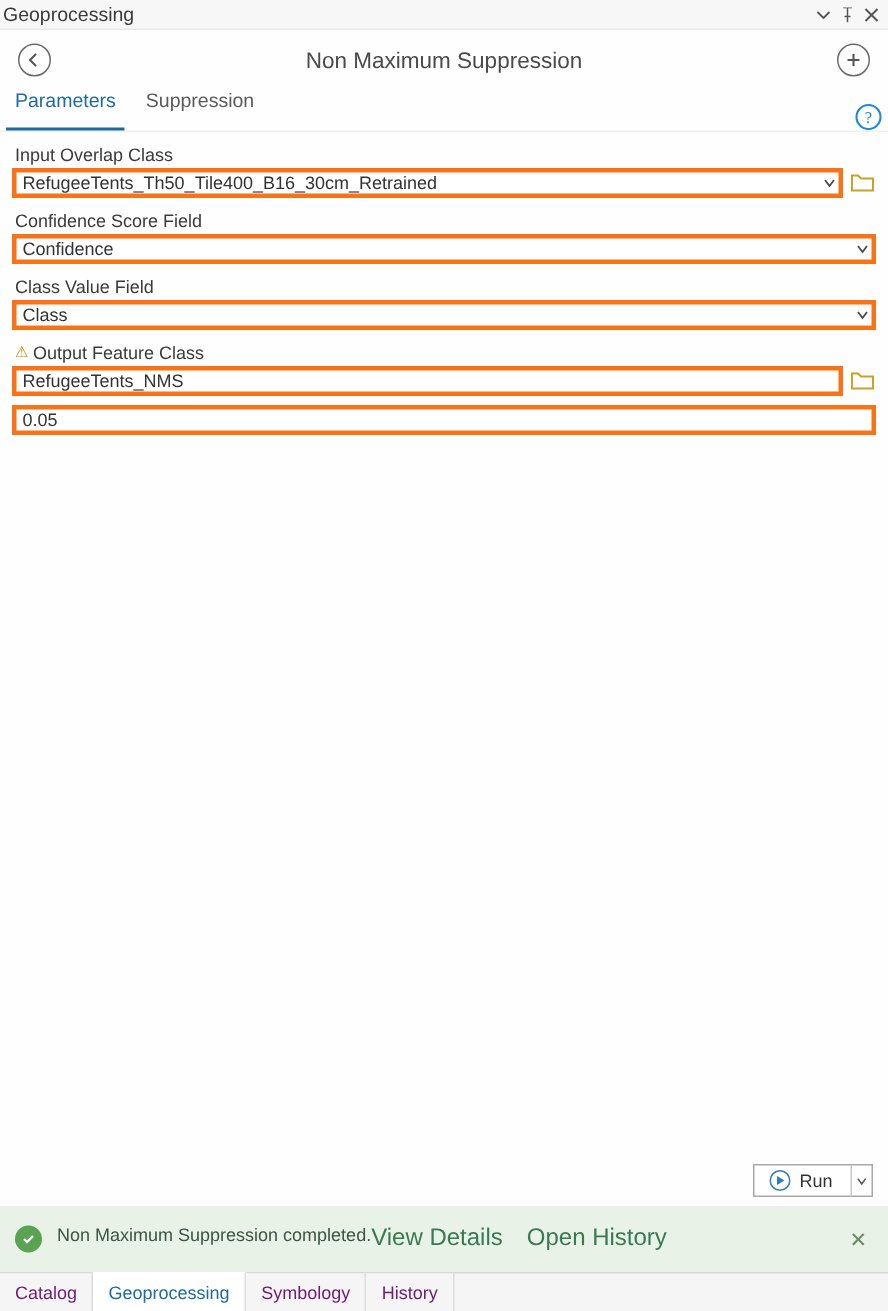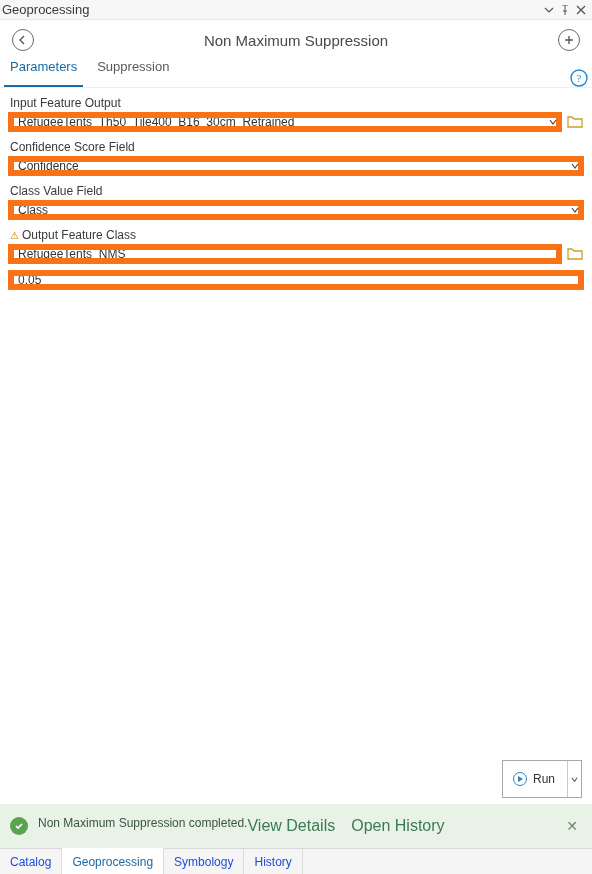--- a/index.html
+++ b/index.html
@@ -75,21 +75,21 @@
     padding: 2px 0 2px 2px;
     display:flex; align-items:center;
     gap:3px;
   }
   .warn-icon { color:#c98a00; font-size:10px; }
   .input-row { display:flex; align-items:center; gap:4px; }
   .input-cell { position:relative; flex:1; }
   .text-input {
     width: 100%;
     height: 20px;
-    border: 6px solid #f97316;
+    border: 3px solid #f97316;
     padding: 1px 18px 1px 4px;
     font-size: 12px;
     color:#333;
     background:#fff;
   }
   .dd-arrow {
     position:absolute; right:3px; top:50%; transform:translateY(-50%);
     width:12px; height:12px; display:flex; align-items:center; justify-content:center;
     pointer-events:none; color:#4a4a4a;
   }
@@ -106,21 +106,21 @@
   .field.inline .flabel { flex: 0 0 55%; padding-left:2px; }
   .field.inline .input-cell { flex:1; }
   .num-input { text-align:left; }
 
   .run-bar {
     position:absolute; left:0; right:0; bottom: 70px;
     display:flex; justify-content:flex-end;
     padding: 6px 10px;
   }
   .run-btn {
-    height: 38px;
+    height: 22px;
     width: 80px;
     border: 1px solid #a8a8a8;
     background:#fff;
     display:flex; align-items:center; justify-content:center;
     gap:6px;
     font-size:12px;
     position:relative;
     padding-right:16px;
   }
   .run-play {
@@ -159,21 +159,21 @@
   .bottom-tabs {
     position:absolute; left:0; right:0; bottom:0;
     height: 26px;
     display:flex; align-items:stretch;
     border-top:1px solid #d8d8d8;
     background:#f5f5f5;
   }
   .btab {
     padding: 4px 10px;
     font-size:12px;
-    color:#1d4ed8;
+    color:#701a75;
     border-right:1px solid #dcdcdc;
     display:flex; align-items:center;
     background:#f5f5f5;
   }
   .btab.active {
     background:#fff;
     color:#1c6aa3;
     border-top:1px solid #fff;
     margin-top:-1px;
   }
@@ -221,21 +221,21 @@
     <svg viewBox="0 0 18 18">
         <circle cx="9" cy="9" r="8" fill="none" stroke="#1c8ad6" stroke-width="1.4"></circle>
         <text x="9" y="13" text-anchor="middle" font-size="11" fill="#1c8ad6" font-family="Segoe UI">?</text>
       </svg>
   </div>
 </div>
 
 <div class="form-area">
 
   <div class="field">
-    <div class="flabel">Input Feature Output</div>
+    <div class="flabel">Input Overlap Class</div>
     <div class="input-row">
       <div class="input-cell">
         <input class="text-input" value="RefugeeTents_Th50_Tile400_B16_30cm_Retrained" style="">
         <span class="dd-arrow">
             <svg viewBox="0 0 8 8">
               <path d="M1 2 L4 6 L7 2" fill="none" stroke="currentColor" stroke-width="1.2"></path>
             </svg>
           </span>
       </div>
       <div class="folder-btn">

